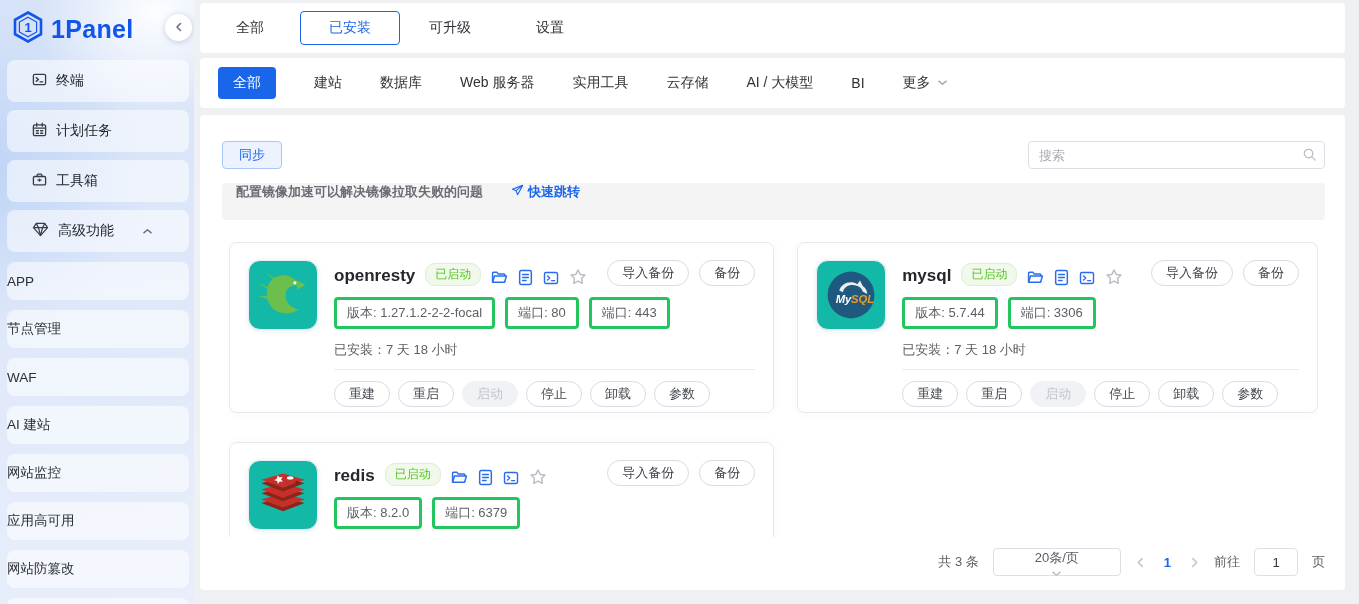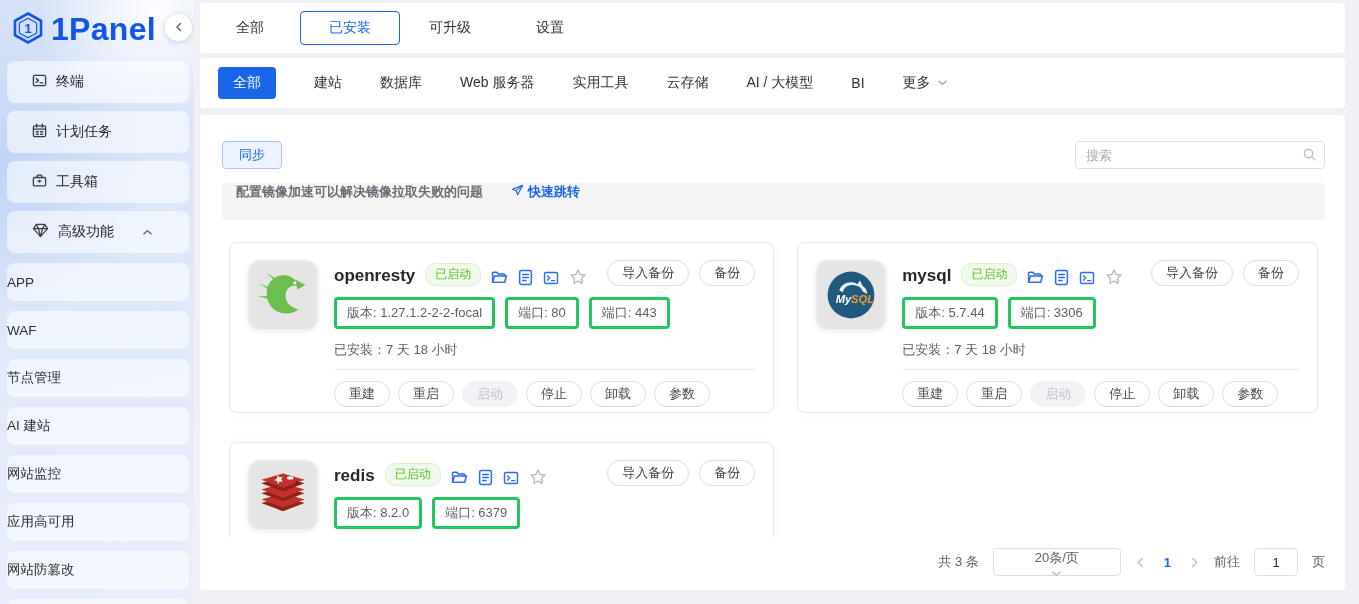--- a/index.html
+++ b/index.html
@@ -13,21 +13,21 @@
 
   
   .sidebar{
     position:absolute;left:0;top:0;width:194px;height:604px;overflow:hidden;
     background:
       radial-gradient(170px 150px at 80% 2%, rgba(255,255,255,.95), rgba(255,255,255,0) 70%),
       radial-gradient(230px 230px at -5% 28%, rgba(186,210,246,.85), rgba(186,210,246,0) 70%),
       linear-gradient(170deg,#d6e2f8,#e8eefb);
   }
   .logo{display:flex;align-items:center;gap:8px;padding:11px 0 8px 13px;cursor:pointer;}
-  .logo-text{font-size:32px;font-weight:800;color:#1255ec;letter-spacing:.3px;}
+  .logo-text{font-size:25px;font-weight:800;color:#1255ec;letter-spacing:.3px;}
   .collapse-btn{
     position:absolute;top:14px;right:2px;width:27px;height:27px;border-radius:50%;
     background:#fff;border:none;box-shadow:0 1px 6px rgba(30,60,120,.22);
     display:flex;align-items:center;justify-content:center;cursor:pointer;padding:0;
   }
   .menu{display:flex;flex-direction:column;gap:8px;padding:5px 5px 0 7px;}
   .menu-item{
     height:42px;border-radius:8px;background:rgba(255,255,255,.55);
     display:flex;align-items:center;gap:9px;padding:0 24px 0 25px;
     font-size:14px;color:#23262b;cursor:pointer;
@@ -52,35 +52,35 @@
   .catbar{margin-top:5px;height:50px;display:flex;align-items:center;padding-left:18px;box-sizing:border-box;}
   .cats{display:flex;align-items:center;gap:38px;}
   .cat{font-size:14px;color:#2f3237;cursor:pointer;white-space:nowrap;}
   .cat.active{background:#1a66eb;color:#fff;border-radius:4px;padding:7px 15px;}
   .cat-more{display:flex;align-items:center;gap:6px;margin-left:38px;font-size:14px;color:#2f3237;cursor:pointer;}
 
   .content{margin-top:7px;height:475px;box-sizing:border-box;padding:26px 20px 12px 22px;position:relative;overflow:hidden;}
   .toolbar{display:flex;justify-content:space-between;align-items:flex-end;height:28px;}
   .sync-btn{height:28px;padding:0 16px;font-size:13px;color:#1a66eb;background:#ecf3fe;
             border:1px solid #a8c7f8;border-radius:4px;cursor:pointer;}
-  .search{position:relative;width:250px;height:28px;}
+  .search{position:relative;width:297px;height:28px;}
   .search input{width:100%;height:100%;box-sizing:border-box;border:1px solid #dcdfe6;border-radius:4px;
                 padding:0 30px 0 10px;font-size:13px;color:#303133;outline:none;background:#fff;}
   .search input::placeholder{color:#a8abb2;}
   .search .mag{position:absolute;right:8px;top:6px;}
 
   .notice{margin:14px 0 22px;background:#f4f4f5;border-radius:4px;height:37px;display:flex;align-items:flex-start;
           padding:0 14px;font-size:13px;color:#696c73;gap:28px;font-weight:bold;}
   .notice-link{display:inline-flex;align-items:center;gap:4px;color:#1a66eb;font-size:13px;cursor:pointer;text-decoration:none;}
 
   .cards{height:295px;overflow:hidden;margin:0 7px;display:grid;
          grid-template-columns:1fr 1fr;grid-auto-rows:171px;gap:29px 23px;}
   .card{box-sizing:border-box;border:1px solid #e7e9f0;border-radius:8px;background:#fff;
         box-shadow:0 0 8px rgba(60,80,120,.05);padding:17px 18px;display:flex;gap:16px;min-height:171px;}
-  .card-logo{width:68px;height:68px;border-radius:12px;border:1px solid #eceef3;background:#e5e5e5;flex:none;
+  .card-logo{width:68px;height:68px;border-radius:12px;border:1px solid #eceef3;background:#14b8a6;flex:none;
              box-shadow:0 1px 5px rgba(31,45,80,.10);display:flex;align-items:center;justify-content:center;}
   .card-logo svg{width:54px;height:54px;}
   .card-body{flex:1;min-width:0;}
   .row1{display:flex;align-items:flex-end;gap:10px;}
   .app-name{font-size:17px;font-weight:600;color:#24272c;cursor:pointer;}
   .badge{font-size:12px;color:#55c41f;background:#f0f9eb;border:1px solid #dbf0cd;border-radius:10px;
          padding:2px 9px;white-space:nowrap;}
   .ic{display:inline-flex;cursor:pointer;}
   .spacer{flex:1;}
   .pill{height:26px;padding:0 14px;border:1px solid #d9dce3;border-radius:13px;background:#fff;
@@ -165,25 +165,25 @@
         </div>
       </nav>
 
     <nav class="submenu">
 
         <div class="submenu-item">
           <span>APP</span>
         </div>
 
         <div class="submenu-item">
+          <span>节点管理</span>
+        </div>
+
+        <div class="submenu-item">
           <span>WAF</span>
-        </div>
-
-        <div class="submenu-item">
-          <span>节点管理</span>
         </div>
 
         <div class="submenu-item">
           <span>AI 建站</span>
         </div>
 
         <div class="submenu-item">
           <span>网站监控</span>
         </div>
 

